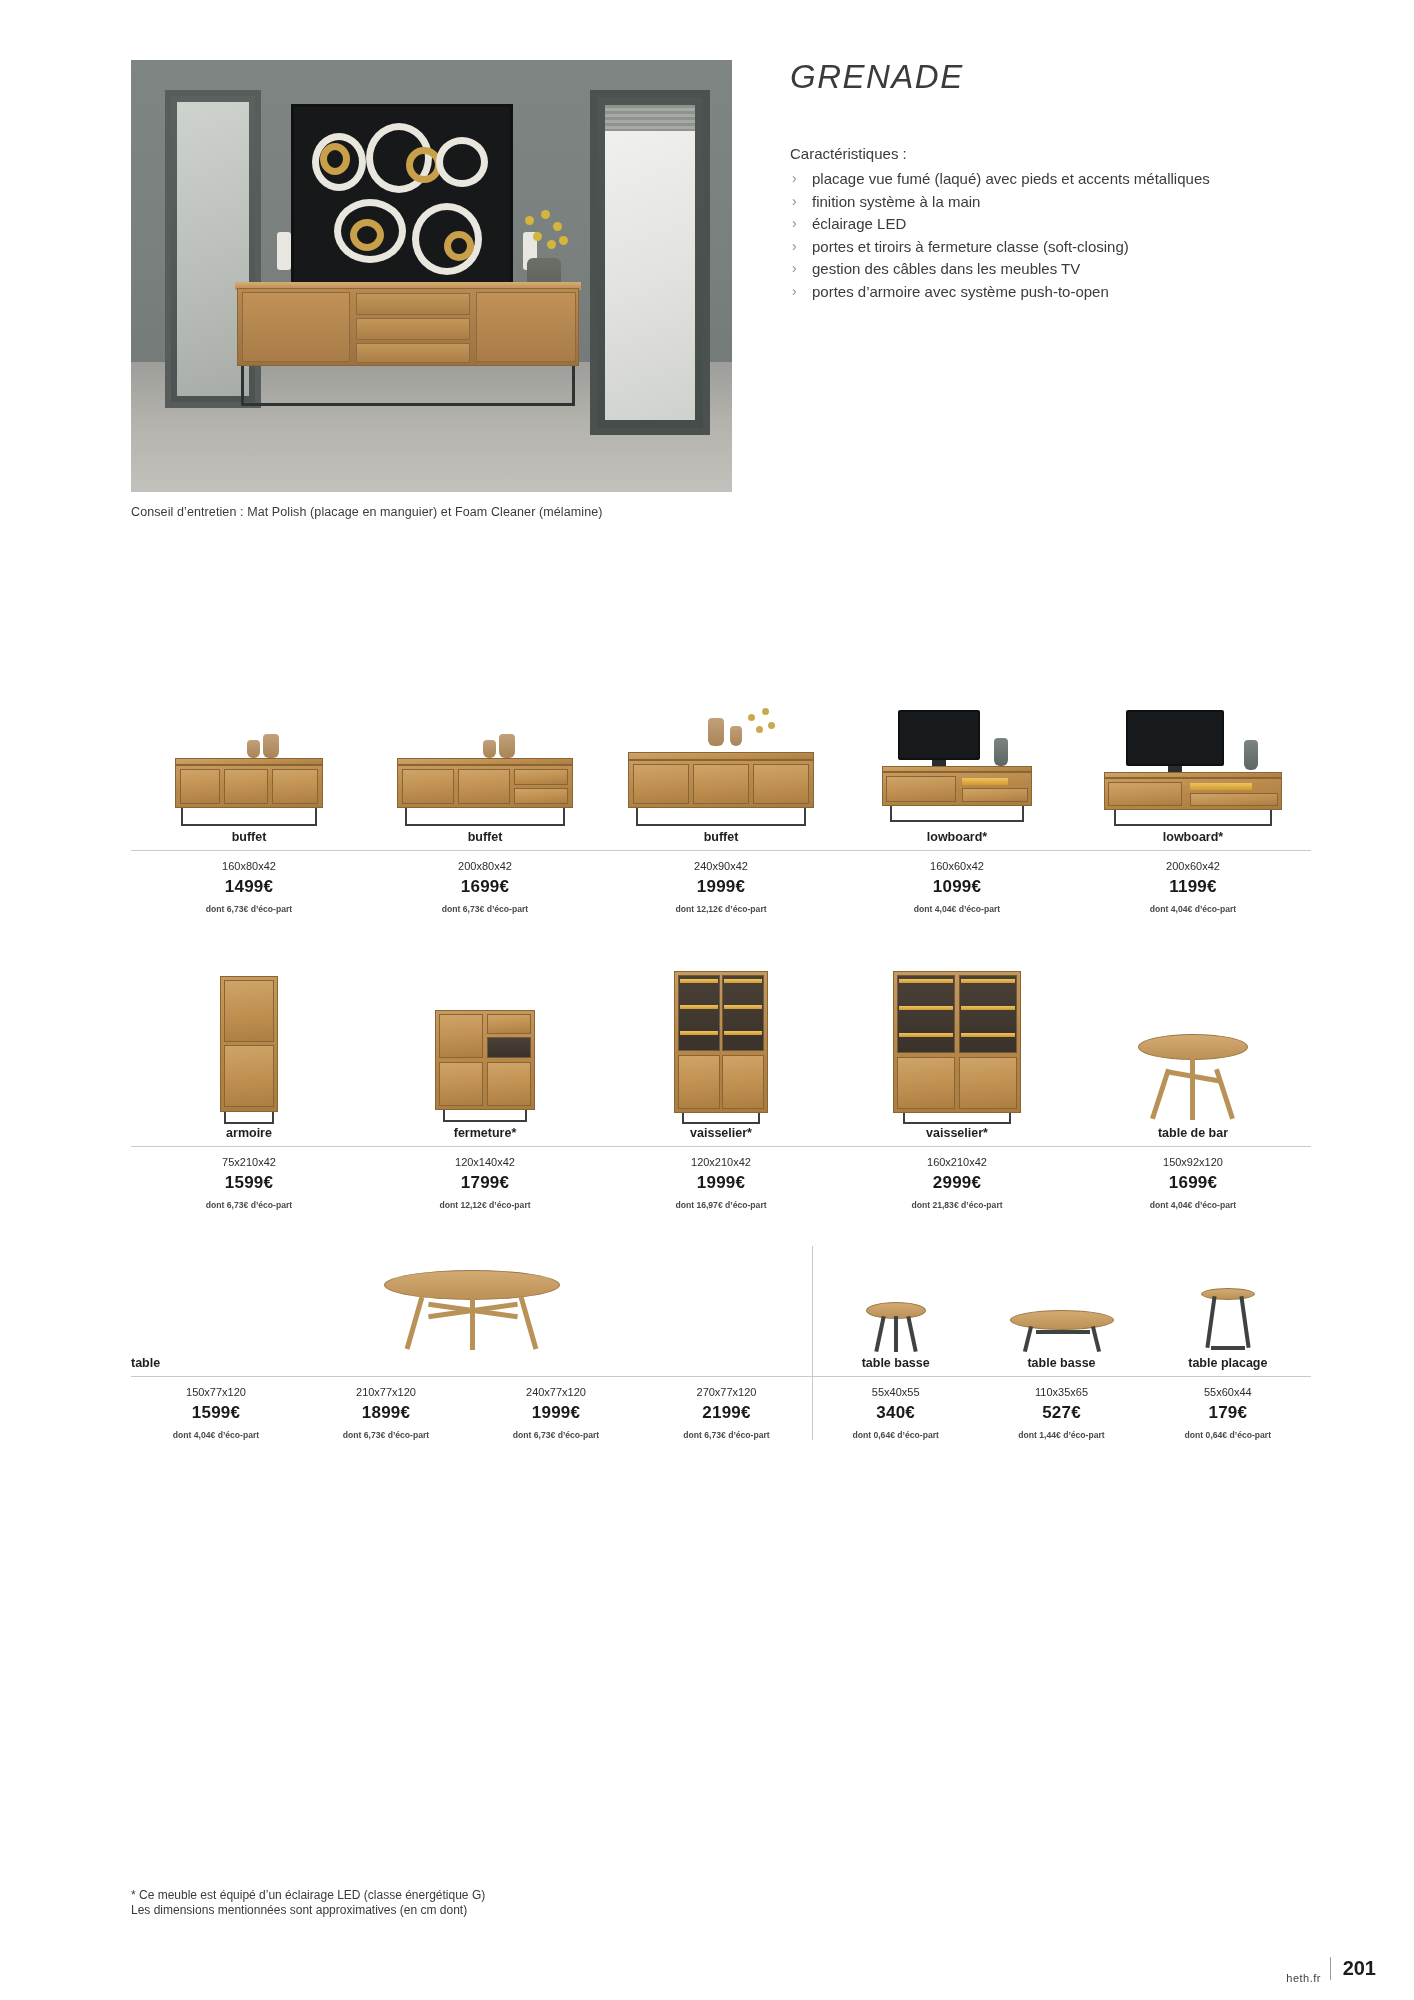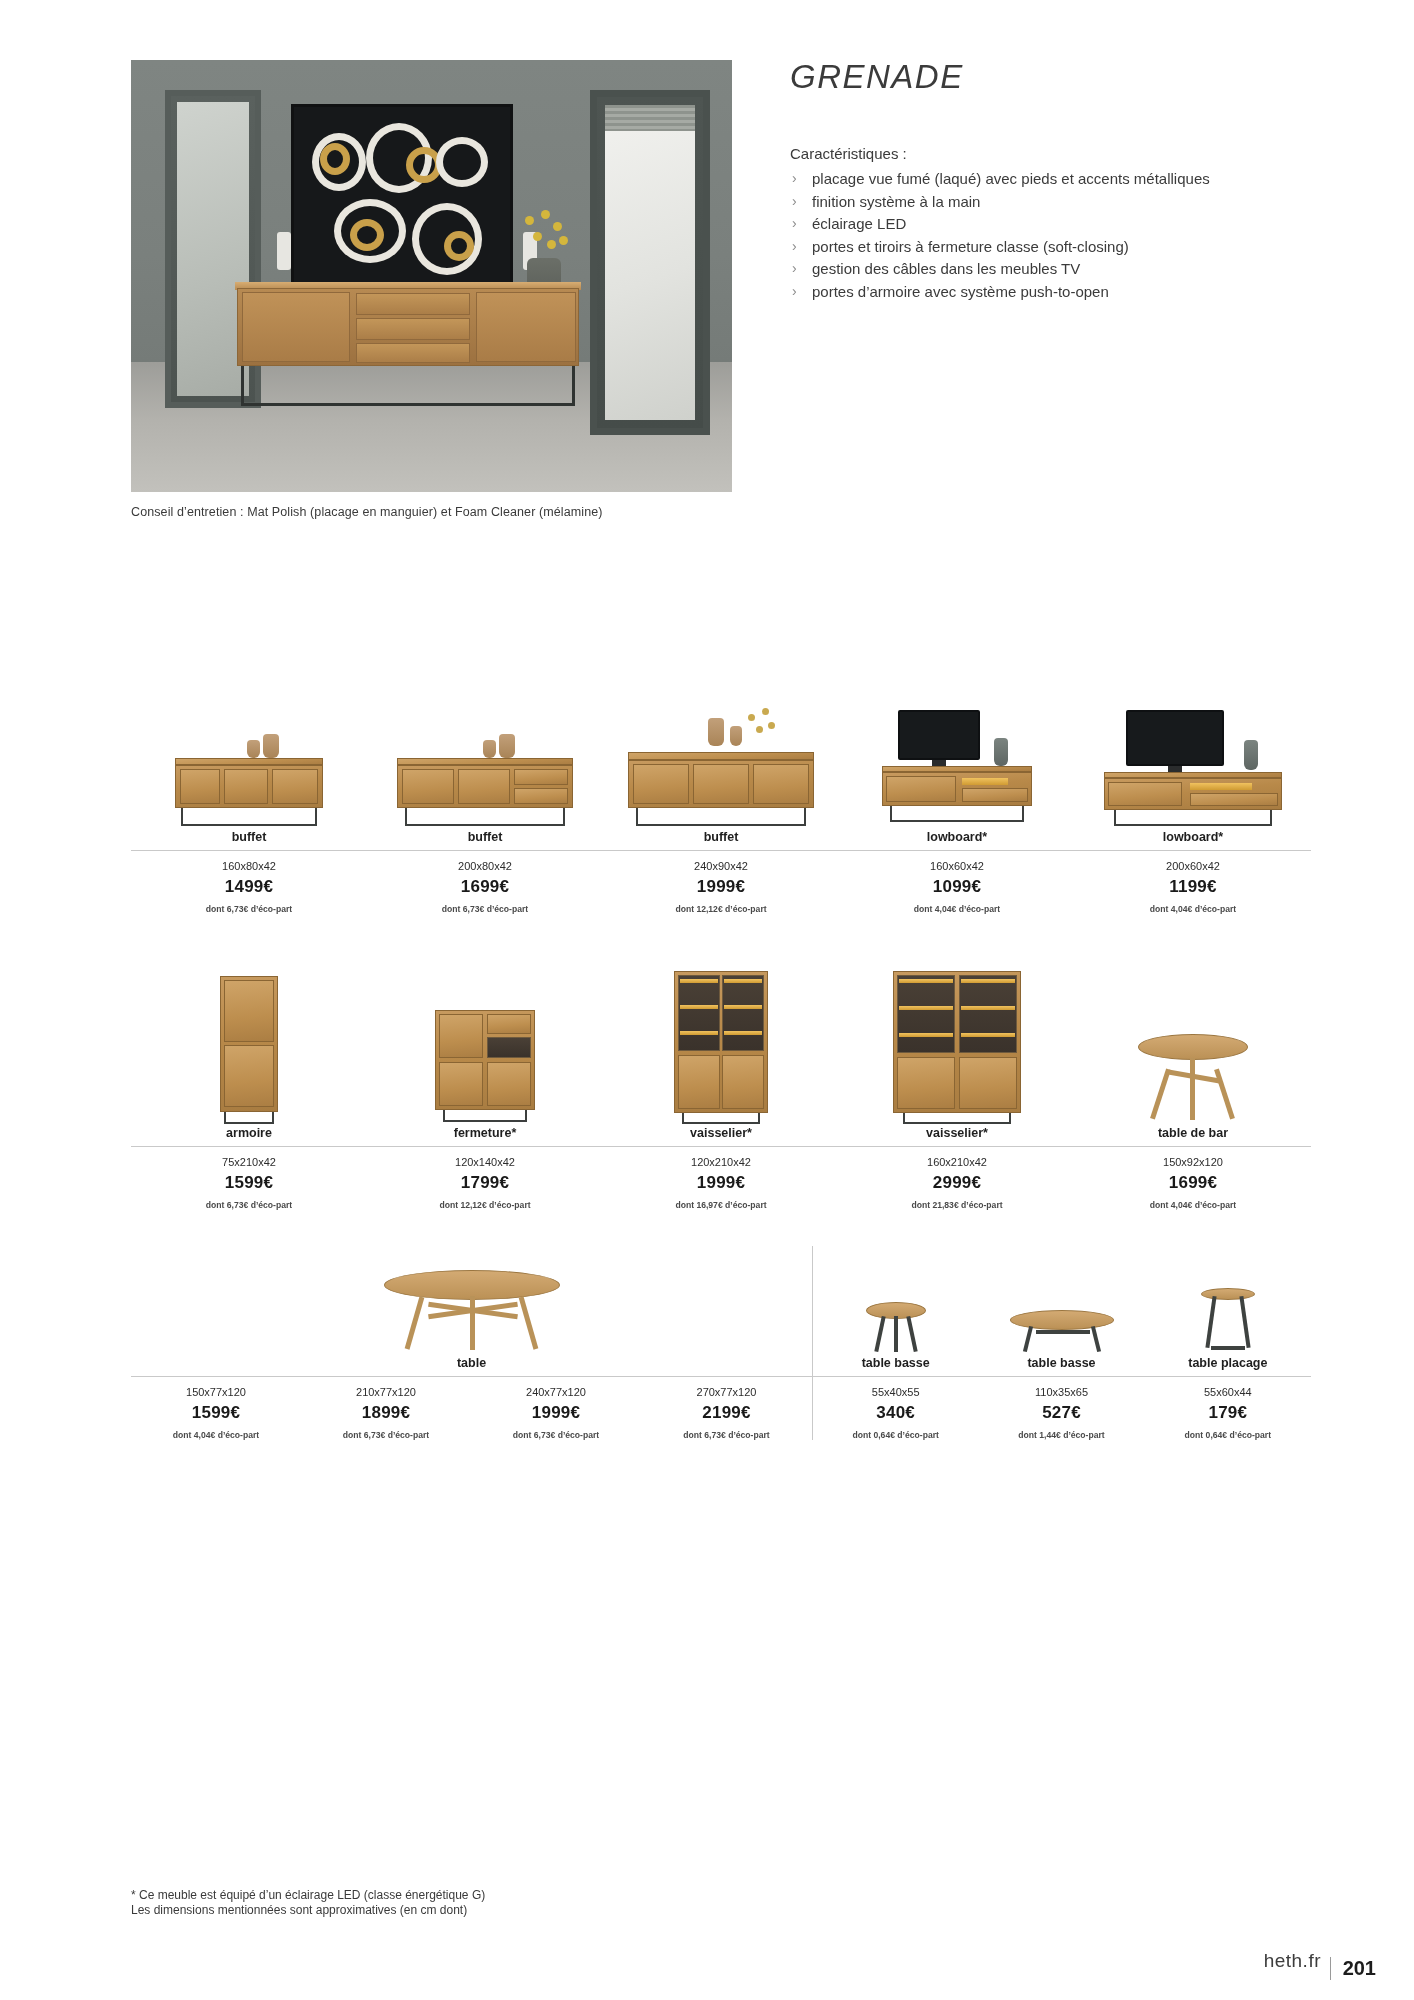--- a/index.html
+++ b/index.html
@@ -220,22 +220,22 @@
   
   .footnote {
     position: absolute;
     left: 131px; top: 1888px;
     font-size: 12px;
     line-height: 15px;
     color: #3a3a3a;
   }
   .brand {
     position: absolute;
-    right: 93px; bottom: 28px;
-    font-size: 19px;
+    right: 93px; bottom: 16px;
+    font-size: 11px;
     color: #3d3d3d;
     letter-spacing: .5px;
   }
   .pagenum {
     position: absolute;
     right: 38px; bottom: 20px;
     font-size: 20px;
     font-weight: bold;
     color: #1d1d1d;
     padding-left: 12px;
@@ -540,21 +540,21 @@
         <div class="thumb" style="height:110px">
           <div class="fx" style="width:176px;height:86px;">
             <div class="tabletop" style="position:absolute;left:0;top:0;width:176px;height:30px;"></div>
             <div class="tableleg" style="position:absolute;left:28px;top:26px;width:5px;height:54px;transform:rotate(16deg);"></div>
             <div class="tableleg" style="position:absolute;left:142px;top:26px;width:5px;height:54px;transform:rotate(-16deg);"></div>
             <div class="tableleg" style="position:absolute;left:86px;top:26px;width:5px;height:54px;"></div>
             <div class="tableleg" style="position:absolute;left:44px;top:38px;width:90px;height:5px;transform:rotate(8deg);"></div>
             <div class="tableleg" style="position:absolute;left:44px;top:38px;width:90px;height:5px;transform:rotate(-8deg);"></div>
           </div>
         </div>
-        <div class="pname" style="text-align:center">table</div>
+        <div class="pname" style="">table</div>
         <div class="rule"></div>
         <div style="display:flex">
           <div class="cell" style="width:170px">
             <div class="dims">150x77x120</div>
             <div class="price">1599€</div>
             <div class="eco">dont 4,04€ d’éco-part</div>
           </div>
           <div class="cell" style="width:170px">
             <div class="dims">210x77x120</div>
             <div class="price">1899€</div>

